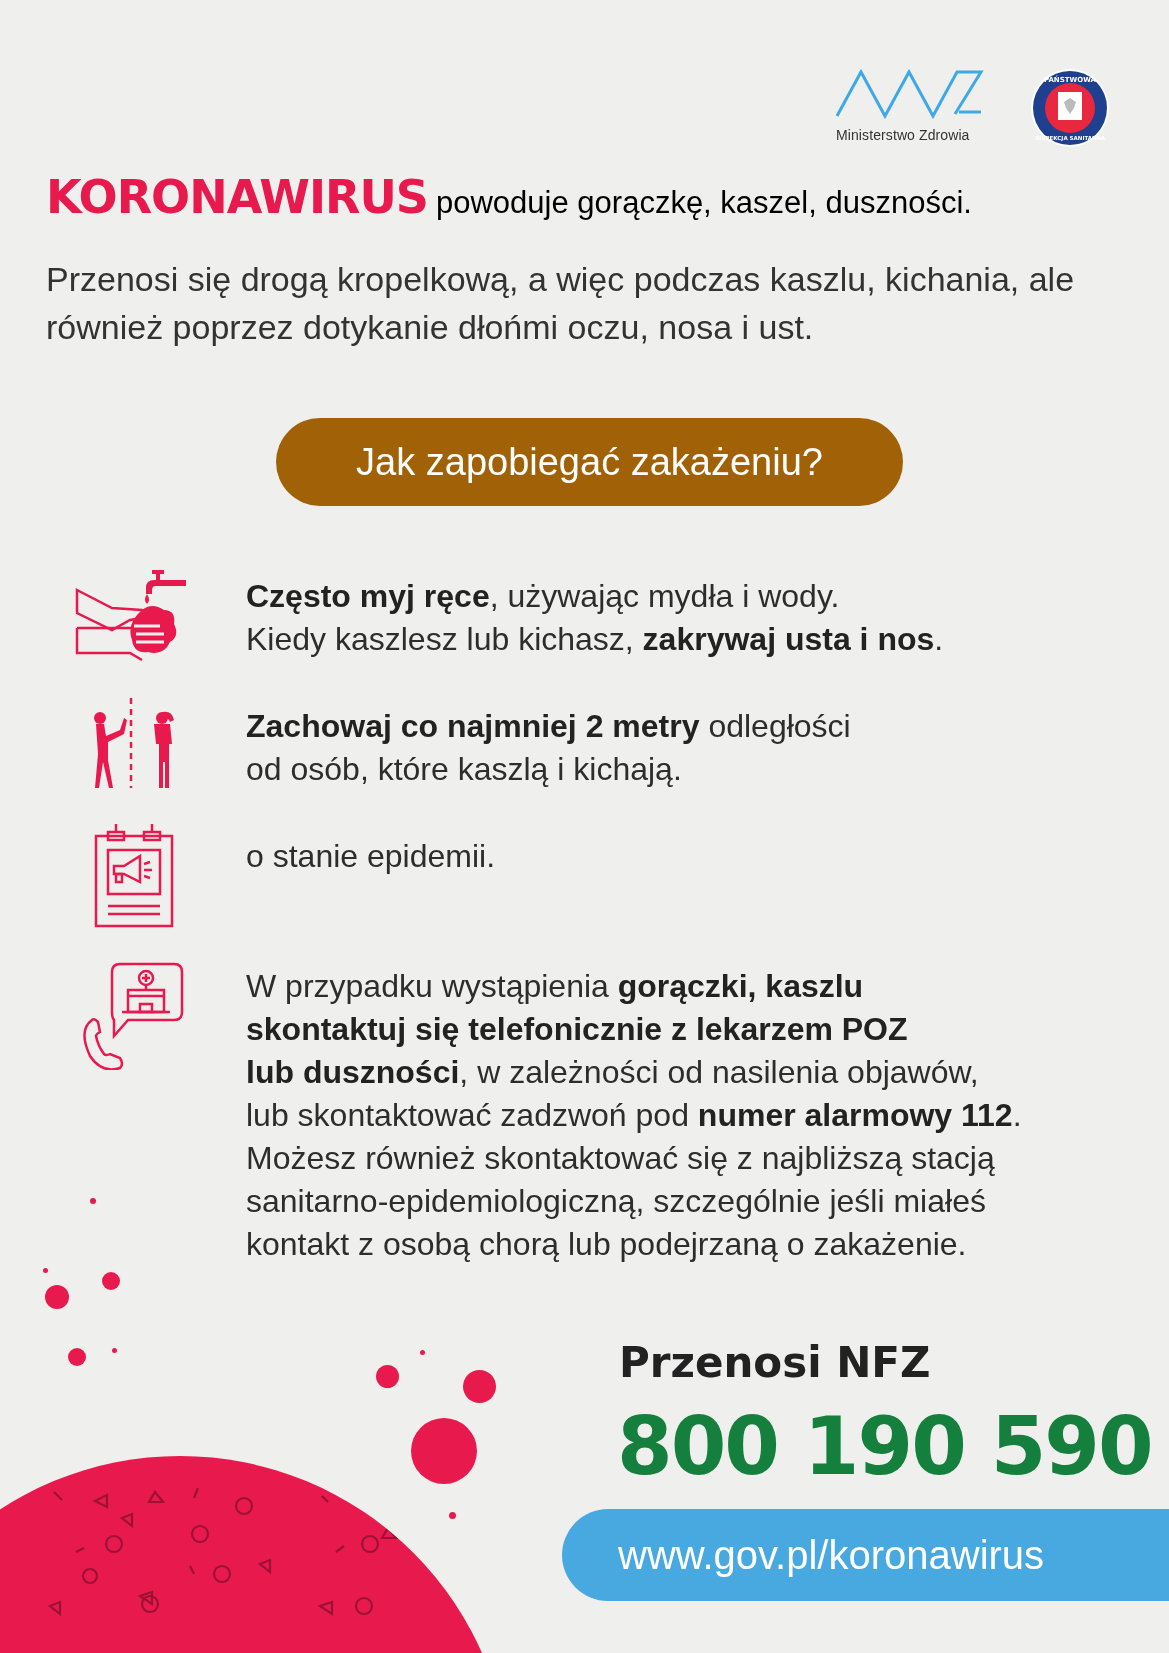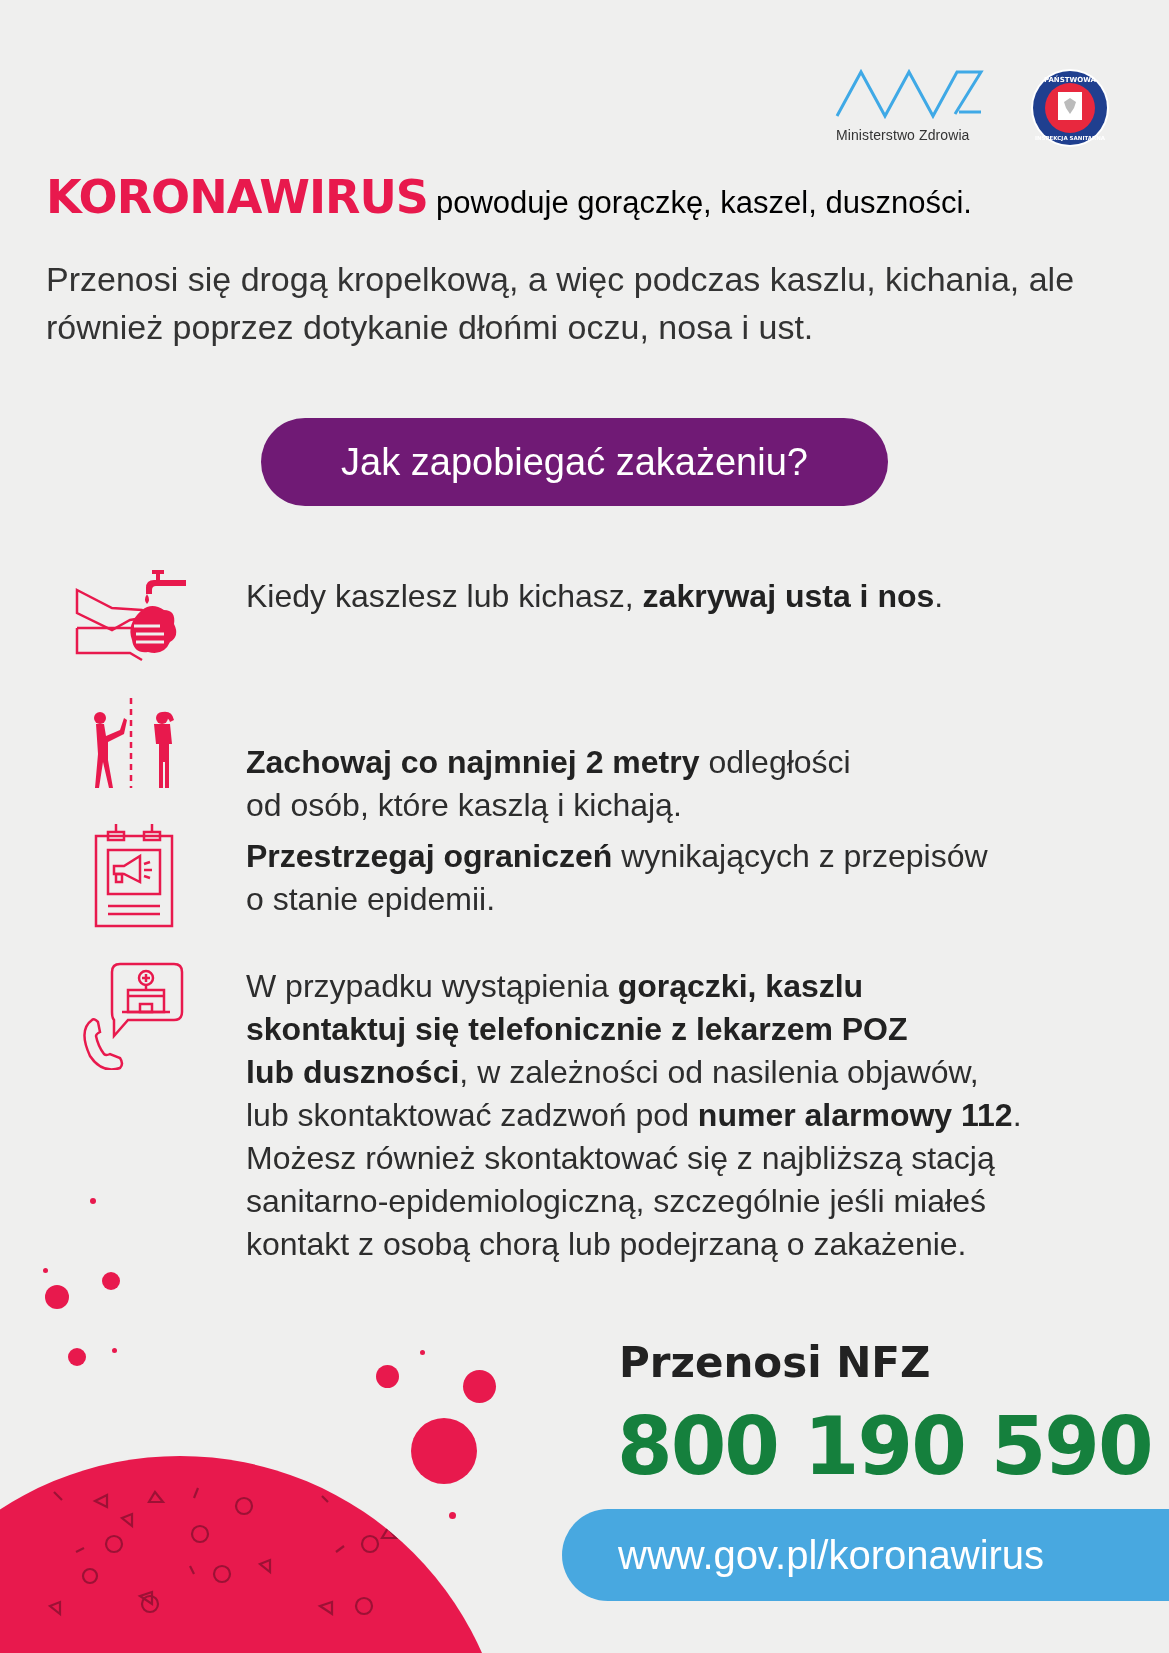--- a/index.html
+++ b/index.html
@@ -14,30 +14,30 @@
   .logo-mz-text { left: 836px; top: 127px; font-size: 14px; color: #333; letter-spacing: 0.1px; font-family: "Liberation Sans", sans-serif; }
   .logo-pis { left: 1030px; top: 68px; width: 80px; height: 80px; }
 
   .headline { left: 46px; top: 170px; white-space: nowrap; }
   .headline .kw { color: #e8194d; font-weight: bold; font-size: 46px; font-family: "DejaVu Sans", sans-serif; letter-spacing: -1px; }
   .headline .rest { font-size: 31px; font-weight: 300; color: #000000; margin-left: 8px; font-family: "Liberation Sans", sans-serif; }
 
   .intro { left: 46px; top: 255px; width: 1090px; font-size: 34px; line-height: 48px; color: #333; font-family: "Liberation Sans", sans-serif; font-weight: normal; }
 
   .pill {
-    left: 261px; top: 418px; width: 627px; height: 88px;
-    background: #701a75; border-radius: 44px;
+    left: 276px; top: 418px; width: 627px; height: 88px;
+    background: #a16207; border-radius: 44px;
     display: flex; align-items: center; justify-content: center;
     color: #fff; font-size: 38px; font-family: "Liberation Sans", sans-serif;
   }
 
   .item-text { left: 246px; font-size: 32px; line-height: 43px; color: #2d2d2d; font-family: "Liberation Sans", sans-serif; }
   .item-text b { font-weight: bold; color: #222; }
   .t1 { top: 575px; }
-  .t2 { top: 705px; margin-top: 36px; }
+  .t2 { top: 705px; }
   .t3 { top: 835px; }
   .t4 { top: 965px; }
 
   .icon { position: absolute; }
 
   .blob { position: absolute; border-radius: 50%; background: #e8194d; }
 
   .infolinia { left: 619px; top: 1338px; font-size: 42px; font-weight: bold; color: #222; font-family: "DejaVu Sans", sans-serif; }
   .phone { left: 617px; top: 1400px; font-size: 80px; font-weight: bold; color: #15803d; font-family: "DejaVu Sans", sans-serif; letter-spacing: -2px; }
   .url-pill {
@@ -130,30 +130,30 @@
     <line x1="66" y1="25" x2="66" y2="30"></line>
     <rect x="48" y="30" width="36" height="22"></rect>
     <line x1="48" y1="36" x2="84" y2="36"></line>
     <line x1="42" y1="52" x2="90" y2="52"></line>
     <rect x="60" y="44" width="12" height="8"></rect>
     <path d="M12 60 q-14 10 -2 36 q12 18 30 12 q4 -4 0 -10 l-10 -4 q-4 2 -6 0 q-6 -8 -8 -18 q0 -2 4 -4 l-2 -10 q-4 -4 -6 -2z"></path>
   </g>
 </svg>
 
 <div class="abs item-text t1">
+  <div><b>Często myj ręce</b><span>, używając mydła i wody.</span></div>
   <div><span>Kiedy kaszlesz lub kichasz, </span><b>zakrywaj usta i nos</b><span>.</span></div>
 </div>
 
 <div class="abs item-text t2">
   <div><b>Zachowaj co najmniej 2 metry</b><span> odległości</span></div>
   <div>od osób, które kaszlą i kichają.</div>
 </div>
 
 <div class="abs item-text t3">
-  <div><b>Przestrzegaj ograniczeń</b><span> wynikających z przepisów</span></div>
   <div>o stanie epidemii.</div>
 </div>
 
 <div class="abs item-text t4">
   <div><span>W przypadku wystąpienia </span><b>gorączki, kaszlu</b></div>
   <div><b>skontaktuj się telefonicznie z lekarzem POZ</b></div>
   <div><b>lub duszności</b><span>, w zależności od nasilenia objawów,</span></div>
   <div><span>lub skontaktować zadzwoń pod </span><b>numer alarmowy 112</b><span>.</span></div>
   <div>Możesz również skontaktować się z najbliższą stacją</div>
   <div>sanitarno-epidemiologiczną, szczególnie jeśli miałeś</div>

